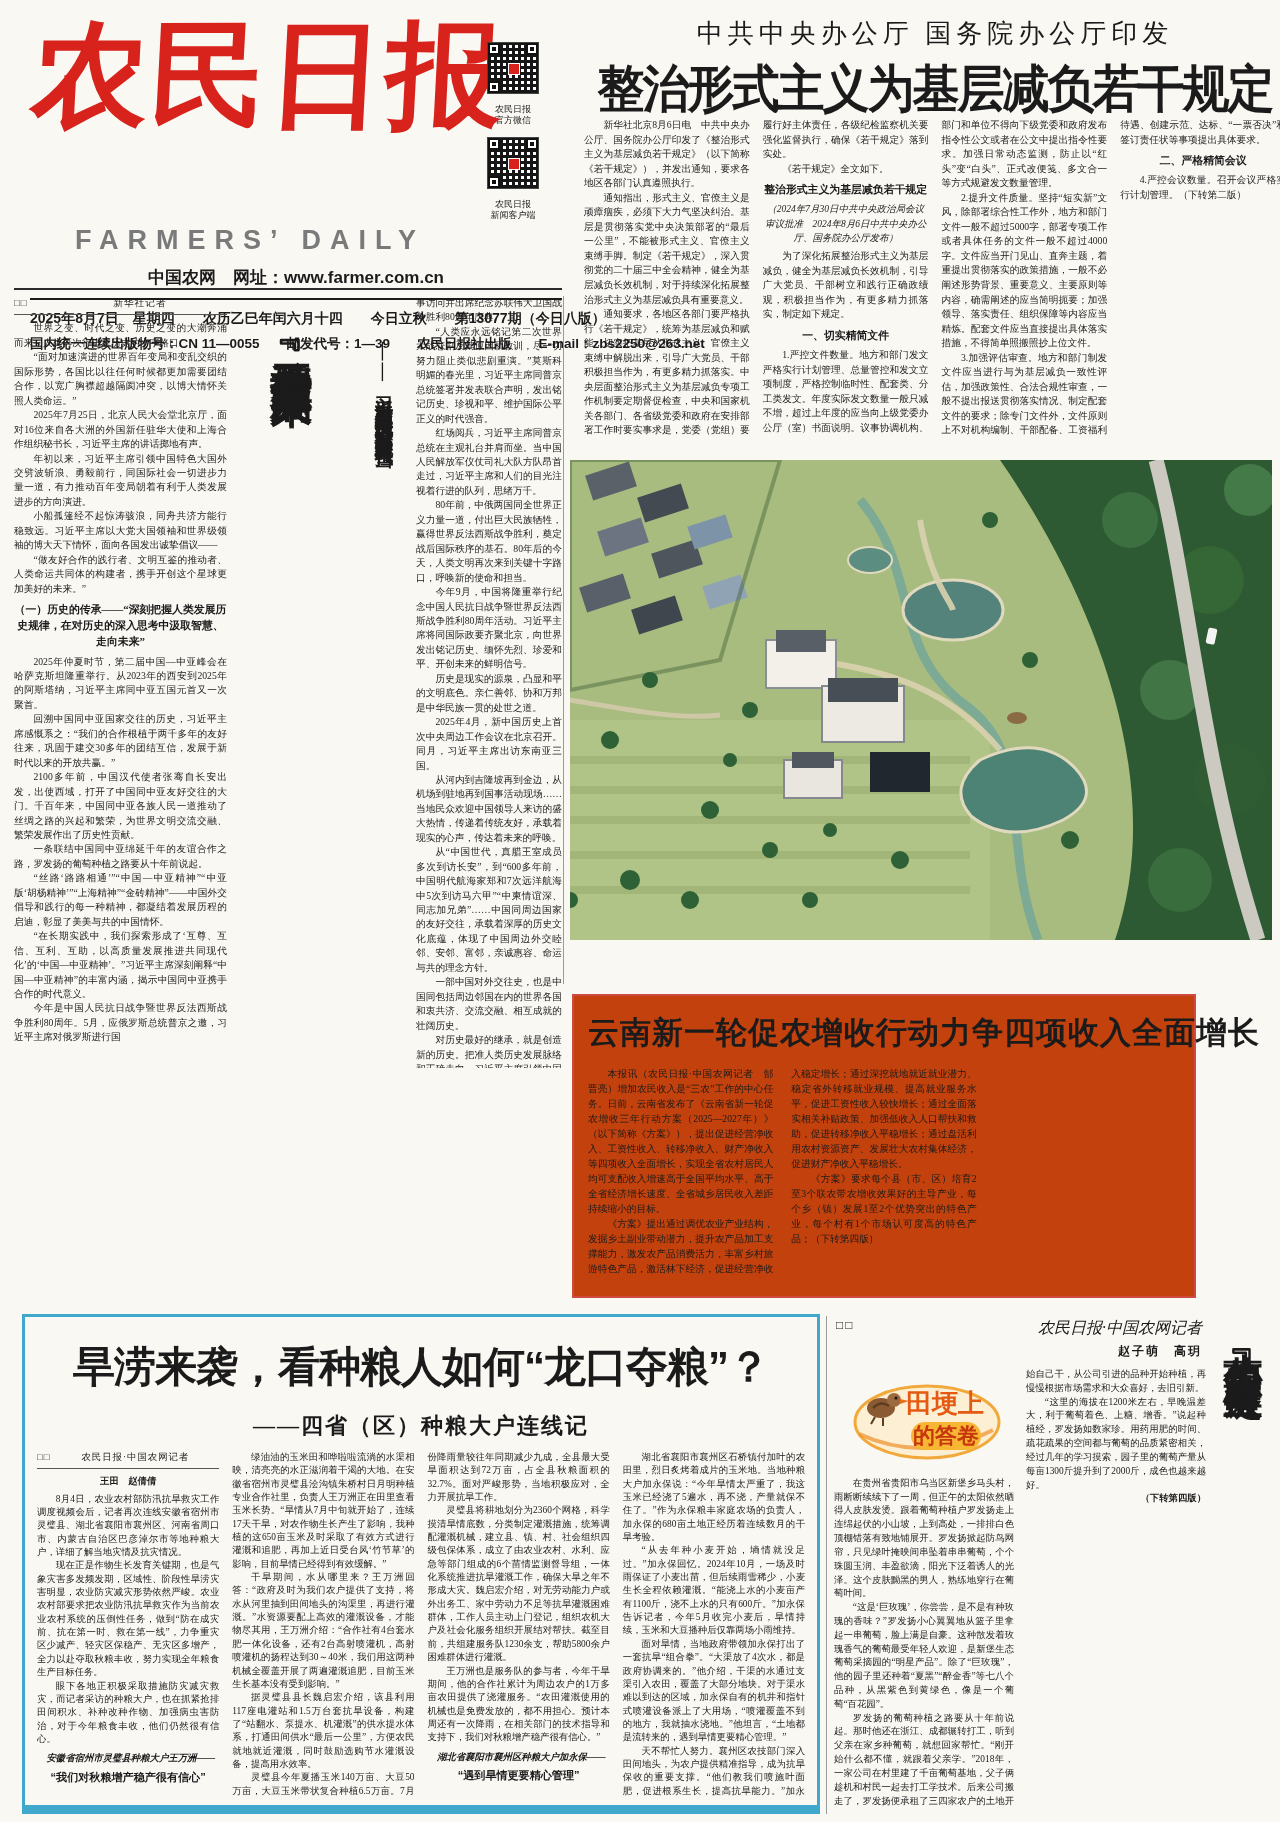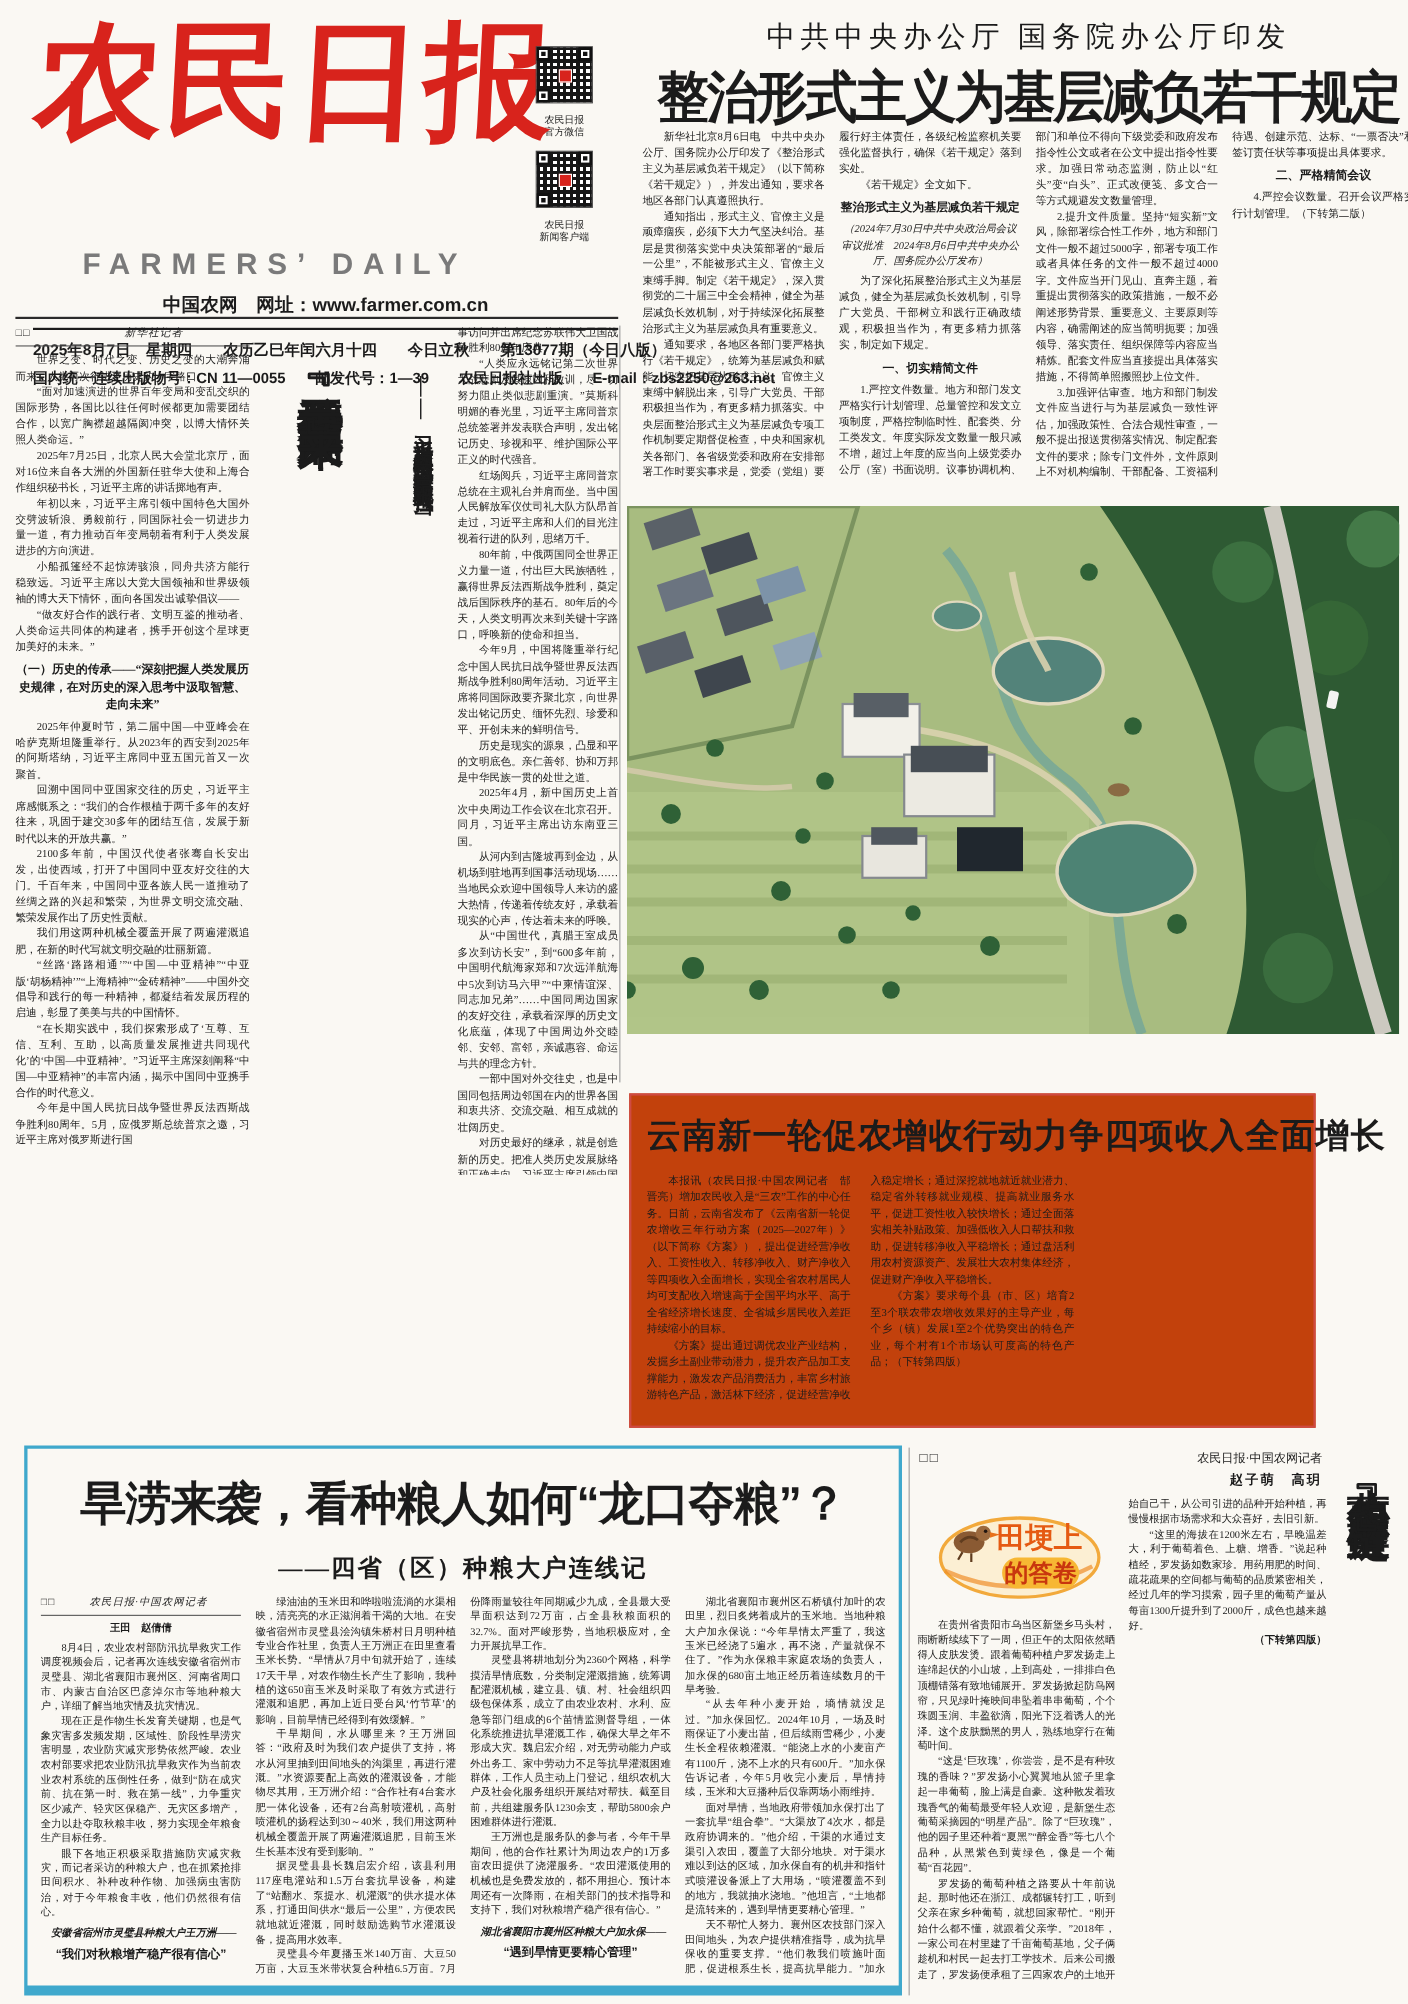--- a/index.html
+++ b/index.html
@@ -31,21 +31,21 @@
   .tr-headline { text-align:center; font-size:47px; font-weight:900; letter-spacing:-2px; margin-top:4px; transform:scaleY(1.08); transform-origin:top; white-space:nowrap; }
   .tr-body { height:332px; column-count:4; column-gap:13px; column-fill:auto; overflow:hidden; font-size:9.7px; line-height:1.5; }
 
   
   .ap { text-align:justify; }
   .ap.p { text-indent:2em; }
   .ap.pn { text-indent:0; }
   .ap.sub { text-align:center; font-weight:bold; font-size:1.12em; margin:5px 0; }
   .ap.kai { text-align:center; font-style:italic; font-size:0.98em; margin:2px 0 4px; }
   .ap.end { text-align:right; font-weight:bold; }
-  .ap.byrow { border-bottom:1px solid #555; padding-bottom:4px; margin-bottom:6px; letter-spacing:1px;font-style:italic; }
+  .ap.byrow { border-bottom:1px solid #555; padding-bottom:4px; margin-bottom:6px; letter-spacing:1px; }
   .ap.byname { text-align:center; font-weight:bold; margin-bottom:4px; }
   .ap.subkai { font-style:italic; font-weight:bold; text-indent:1em; margin-top:6px; }
   .ap.subq { text-align:center; font-weight:bold; font-family:"Liberation Sans",sans-serif; font-size:1.18em; margin:4px 0 6px; }
 
   
   #hr-left { position:absolute; left:14px; top:288px; width:548px; border-top:2px solid #2b2b2b; }
   #left-article { position:absolute; left:14px; top:296px; width:548px; height:772px; display:flex; }
   .la-col1 { width:213px; height:100%; overflow:hidden; font-size:9.7px; line-height:1.49; }
   .la-mid { width:128px; display:flex; justify-content:center; padding-top:30px; }
   .la-vhead { writing-mode:vertical-rl; text-orientation:mixed; font-size:40px; font-weight:900; letter-spacing:2px; height:720px; transform:scaleX(1.05); }
@@ -73,21 +73,21 @@
   .flood-headline { text-align:center; font-family:"Liberation Sans",sans-serif; font-weight:900; font-size:42px; margin-top:18px; letter-spacing:-1px; white-space:nowrap; }
   .flood-sub { text-align:center; font-size:22px; font-weight:bold; margin:16px 0 10px; letter-spacing:2px; }
   .flood-body { column-count:4; column-gap:13px; column-fill:auto; height:352px; overflow:hidden; font-size:9.4px; line-height:1.42; }
 
   
   #grape { position:absolute; left:834px; top:1316px; width:446px; height:498px; display:flex; }
   .grape-main { width:372px; }
   .grape-header { display:flex; justify-content:space-between; align-items:flex-start; padding:2px 4px 4px 2px; }
   .grape-header .boxes { font-size:12px; letter-spacing:2px; }
   .grape-by { text-align:right; }
-  .grape-by .kai-line { font-size:11px; }
+  .grape-by .kai-line { font-style:italic; font-size:16px; }
   .grape-by .names { font-weight:bold; font-size:12px; margin-top:4px; letter-spacing:2px; }
   .grape-body { margin-top:4px; column-count:2; column-gap:12px; column-fill:auto; height:452px; overflow:hidden; font-size:9.4px; line-height:1.47; }
   .badge-wrap { break-inside:avoid; width:158px; margin:2px auto 6px; }
   .grape-vhead-wrap { width:74px; display:flex; justify-content:center; padding-top:6px; }
   .grape-vhead { writing-mode:vertical-rl; text-orientation:mixed; font-size:39px; font-weight:900; height:496px; letter-spacing:3px; }
 </style>
 </head>
 <body>
 
 <div class="page">
@@ -152,21 +152,21 @@
         <p class="ap p">世界之变、时代之变、历史之变的大潮奔涌而来，人类再次行进至历史的十字路口。</p>
         <p class="ap p">“面对加速演进的世界百年变局和变乱交织的国际形势，各国比以往任何时候都更加需要团结合作，以宽广胸襟超越隔阂冲突，以博大情怀关照人类命运。”</p>
         <p class="ap p">2025年7月25日，北京人民大会堂北京厅，面对16位来自各大洲的外国新任驻华大使和上海合作组织秘书长，习近平主席的讲话掷地有声。</p>
         <p class="ap p">年初以来，习近平主席引领中国特色大国外交劈波斩浪、勇毅前行，同国际社会一切进步力量一道，有力推动百年变局朝着有利于人类发展进步的方向演进。</p>
         <p class="ap p">小船孤篷经不起惊涛骇浪，同舟共济方能行稳致远。习近平主席以大党大国领袖和世界级领袖的博大天下情怀，面向各国发出诚挚倡议——</p>
         <p class="ap p">“做友好合作的践行者、文明互鉴的推动者、人类命运共同体的构建者，携手开创这个星球更加美好的未来。”</p>
         <p class="ap sub">（一）历史的传承——“深刻把握人类发展历史规律，在对历史的深入思考中汲取智慧、走向未来”</p>
         <p class="ap p">2025年仲夏时节，第二届中国—中亚峰会在哈萨克斯坦隆重举行。从2023年的西安到2025年的阿斯塔纳，习近平主席同中亚五国元首又一次聚首。</p>
         <p class="ap p">回溯中国同中亚国家交往的历史，习近平主席感慨系之：“我们的合作根植于两千多年的友好往来，巩固于建交30多年的团结互信，发展于新时代以来的开放共赢。”</p>
         <p class="ap p">2100多年前，中国汉代使者张骞自长安出发，出使西域，打开了中国同中亚友好交往的大门。千百年来，中国同中亚各族人民一道推动了丝绸之路的兴起和繁荣，为世界文明交流交融、繁荣发展作出了历史性贡献。</p>
-        <p class="ap p">我们用这两种机械全覆盖开展了两遍灌溉追肥，在新的时代写就文明交融的壮丽新篇。</p>
+        <p class="ap p">一条联结中国同中亚绵延千年的友谊合作之路，罗发扬的葡萄种植之路要从十年前说起。</p>
         <p class="ap p">“丝路‘路路相通’”“中国—中亚精神”“中亚版‘胡杨精神’”“上海精神”“金砖精神”——中国外交倡导和践行的每一种精神，都凝结着发展历程的启迪，彰显了美美与共的中国情怀。</p>
         <p class="ap p">“在长期实践中，我们探索形成了‘互尊、互信、互利、互助，以高质量发展推进共同现代化’的‘中国—中亚精神’。”习近平主席深刻阐释“中国—中亚精神”的丰富内涵，揭示中国同中亚携手合作的时代意义。</p>
         <p class="ap p">今年是中国人民抗日战争暨世界反法西斯战争胜利80周年。5月，应俄罗斯总统普京之邀，习近平主席对俄罗斯进行国</p>
       </div>
     <div class="la-mid">
       <div class="la-vhead">『携手开创这个星球更加美好的未来』</div>
     </div>
     <div class="la-vsub-wrap">
       <div class="la-vsub">——习近平主席引领中国特色大国外交在世界变局中展现时代担当</div>
     </div>

